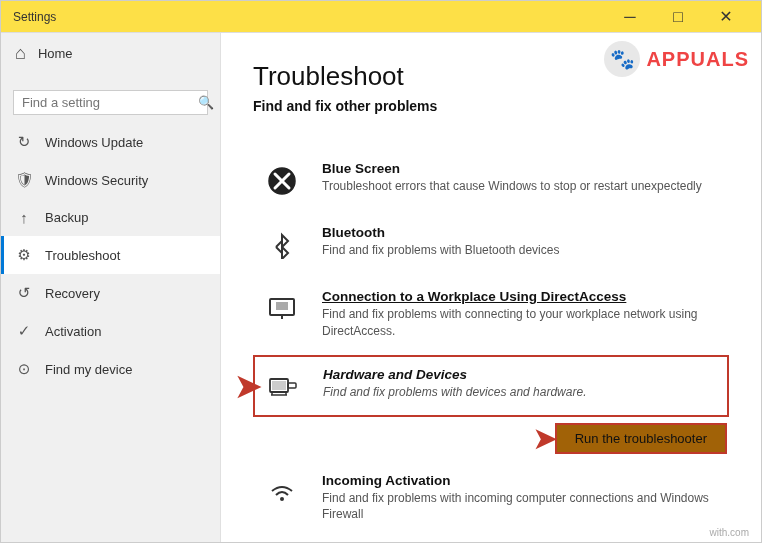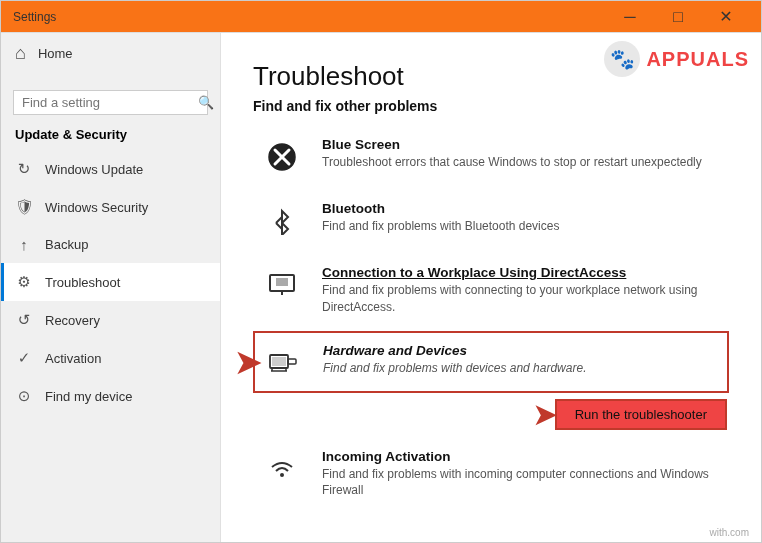--- a/index.html
+++ b/index.html
@@ -13,21 +13,21 @@
     .window {
       width: 762px;
       height: 543px;
       background: #fff;
       display: flex;
       flex-direction: column;
       border: 1px solid #ccc;
     }
     .title-bar {
       height: 32px;
-      background: #f97316;
+      background: #fde047;
       display: flex;
       align-items: center;
       padding: 0 12px;
       justify-content: space-between;
       border-bottom: 1px solid #ddd;
       flex-shrink: 0;
     }
     .title-bar-title {
       font-size: 12px;
       color: #333;
@@ -133,21 +133,21 @@
     .main-title {
       font-size: 26px;
       font-weight: 300;
       color: #111;
       margin-bottom: 6px;
     }
     .main-subtitle {
       font-size: 14px;
       font-weight: 600;
       color: #111;
-      margin-bottom: 12px;
+      margin-bottom: 36px;
     }
     .troubleshoot-item {
       display: flex;
       align-items: flex-start;
       gap: 22px;
       padding: 10px 10px 10px 10px;
       margin-bottom: 4px;
       border: 1px solid transparent;
       cursor: pointer;
     }
@@ -183,21 +183,21 @@
       line-height: 1.4;
     }
     .run-btn-row {
       display: flex;
       justify-content: flex-end;
       margin-top: 6px;
       margin-bottom: 8px;
       padding-right: 2px;
     }
     .run-btn {
-      background: #ef4444;
+      background: #a16207;
       border: 2px solid #c0392b;
       color: #111;
       font-size: 13px;
       padding: 6px 18px;
       cursor: pointer;
       font-family: 'Segoe UI', Arial, sans-serif;
       font-weight: 400;
     }
     
     .watermark {
@@ -253,21 +253,20 @@
       <div class="sidebar-home">
         <span class="sidebar-home-icon">⌂</span>
         <span>Home</span>
       </div>
 
       <div class="sidebar-search">
         <input type="text" placeholder="Find a setting" style="">
         <span class="sidebar-search-icon">🔍</span>
       </div>
 
-      <div class="sidebar-section-title">Update &amp; Security</div>
 
       <div class="sidebar-item">
         <span class="sidebar-item-icon">↻</span>
         <span>Windows Update</span>
       </div>
       <div class="sidebar-item">
         <span class="sidebar-item-icon">🛡</span>
         <span>Windows Security</span>
       </div>
       <div class="sidebar-item">

